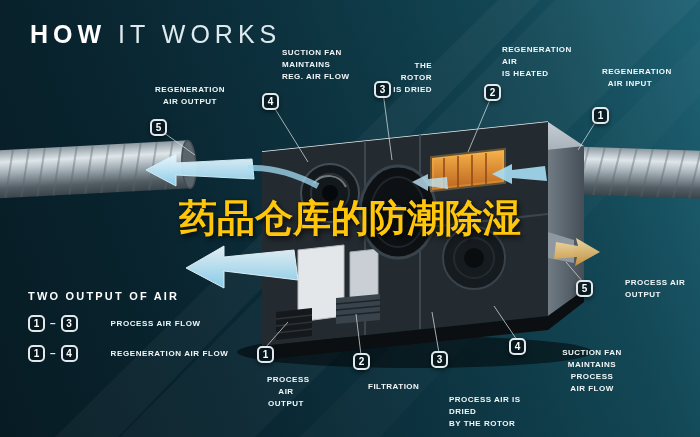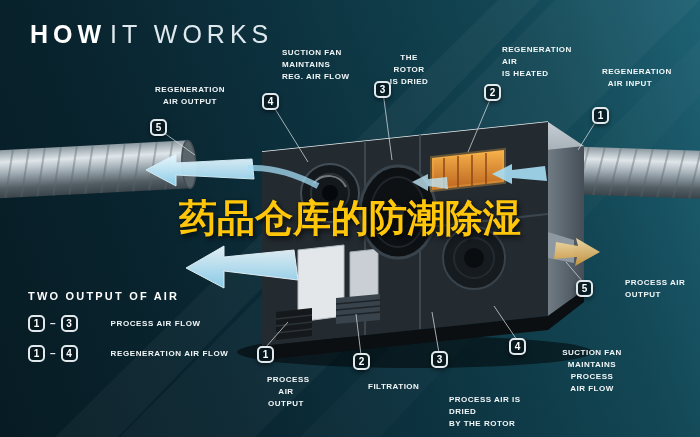--- a/index.html
+++ b/index.html
@@ -6,37 +6,37 @@
   .stage{
     position:relative;width:700px;height:437px;overflow:hidden;
     background:linear-gradient(250deg,#1e6274 0%,#134755 22%,#0d3340 48%,#092530 72%,#071b23 100%);
     font-family:"Liberation Sans",sans-serif;
   }
   .ray{position:absolute;top:0;left:0;width:700px;height:437px;pointer-events:none;}
   svg.illus{position:absolute;left:0;top:0;z-index:1;}
 
   .title{position:absolute;left:30px;top:20px;z-index:3;font-size:25px;letter-spacing:5px;color:#ffffff;white-space:nowrap;}
   .title .b{font-weight:bold;}
-  .title .l{font-weight:normal;color:#dfeaee;margin-left:4px;}
+  .title .l{font-weight:normal;color:#dfeaee;margin-left:12px;}
 
   .callout{position:absolute;z-index:3;color:#f2f7f8;font-size:8px;font-weight:bold;letter-spacing:.5px;line-height:1.5;}
   .callout span{display:block;padding-left:24px;}
 
   .badge{
     position:absolute;z-index:3;width:17px;height:17px;box-sizing:border-box;
     border:2px solid #e2e9ec;border-radius:5px;background:rgba(7,23,30,.88);
     color:#fff;font-size:10px;font-weight:bold;
     display:flex;align-items:center;justify-content:center;
     box-shadow:0 2px 4px rgba(0,0,0,.5);
   }
 
   
   .t-5L{left:130px;top:84px;width:96px;text-align:center;}   .b-5L{left:150px;top:119px;}
   .t-4T{left:258px;top:47px;text-align:left;}                .b-4T{left:262px;top:93px;}
-  .t-3T{left:362px;top:52px;width:70px;text-align:center;}   .b-3T{left:374px;top:81px;}
+  .t-3T{left:362px;top:60px;width:70px;text-align:right;}   .b-3T{left:374px;top:81px;}
   .t-2T{left:478px;top:44px;width:90px;text-align:left;}   .b-2T{left:484px;top:84px;}
   .t-1T{left:578px;top:66px;width:80px;text-align:center;}   .b-1T{left:592px;top:107px;}
   .t-5R{left:601px;top:277px;text-align:left;}               .b-5R{left:576px;top:280px;}
   .t-4B{left:532px;top:347px;width:96px;text-align:center;}  .b-4B{left:509px;top:338px;}
   .t-3B{left:425px;top:394px;width:118px;text-align:left;} .b-3B{left:431px;top:351px;}
   .t-2B{left:344px;top:381px;text-align:left;}               .b-2B{left:353px;top:353px;}
   .t-1B{left:243px;top:374px;width:62px;text-align:center;}  .b-1B{left:257px;top:346px;}
 
   .legend{position:absolute;left:28px;top:290px;z-index:3;color:#fff;}
   .legend h2{margin:0;font-size:11px;font-weight:bold;letter-spacing:2.2px;color:#ffffff;}

